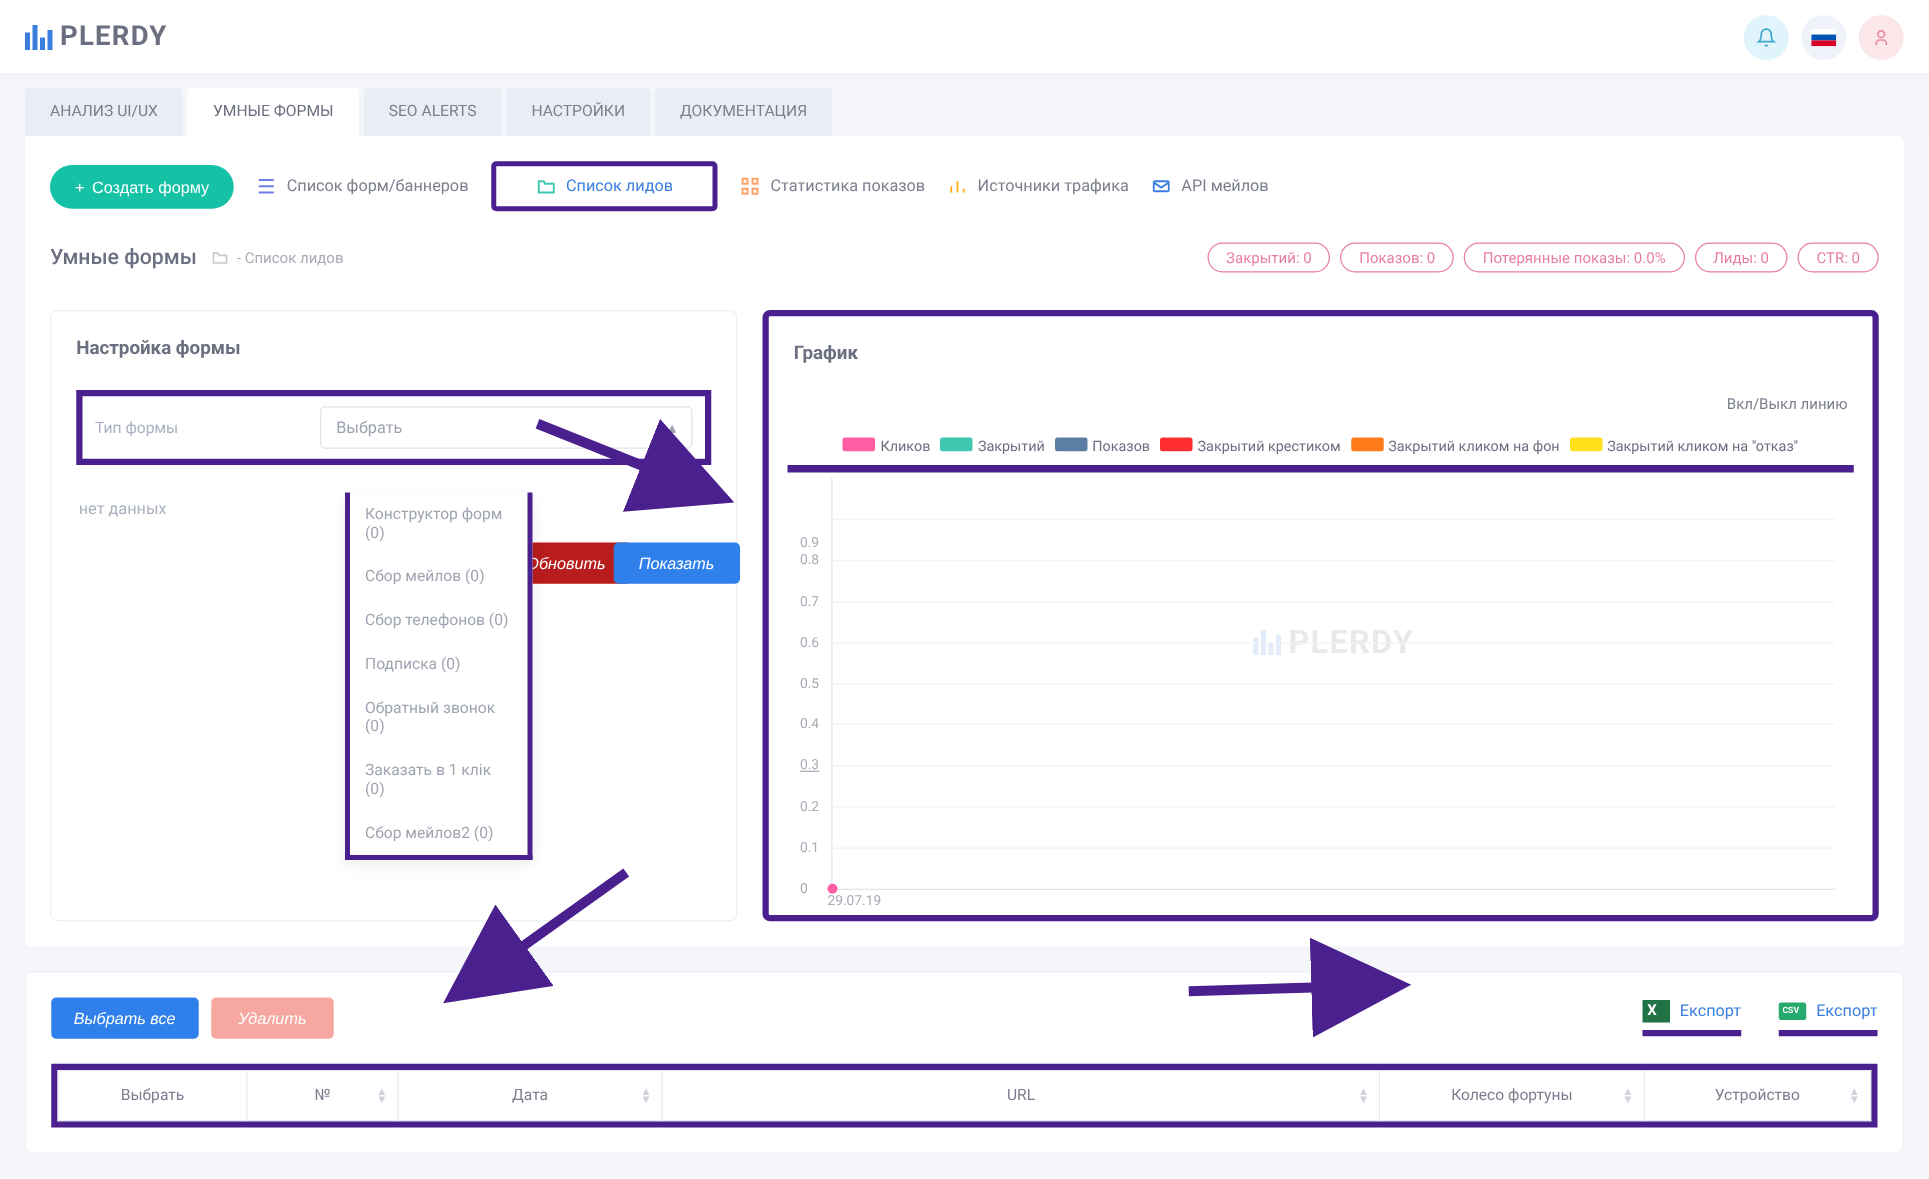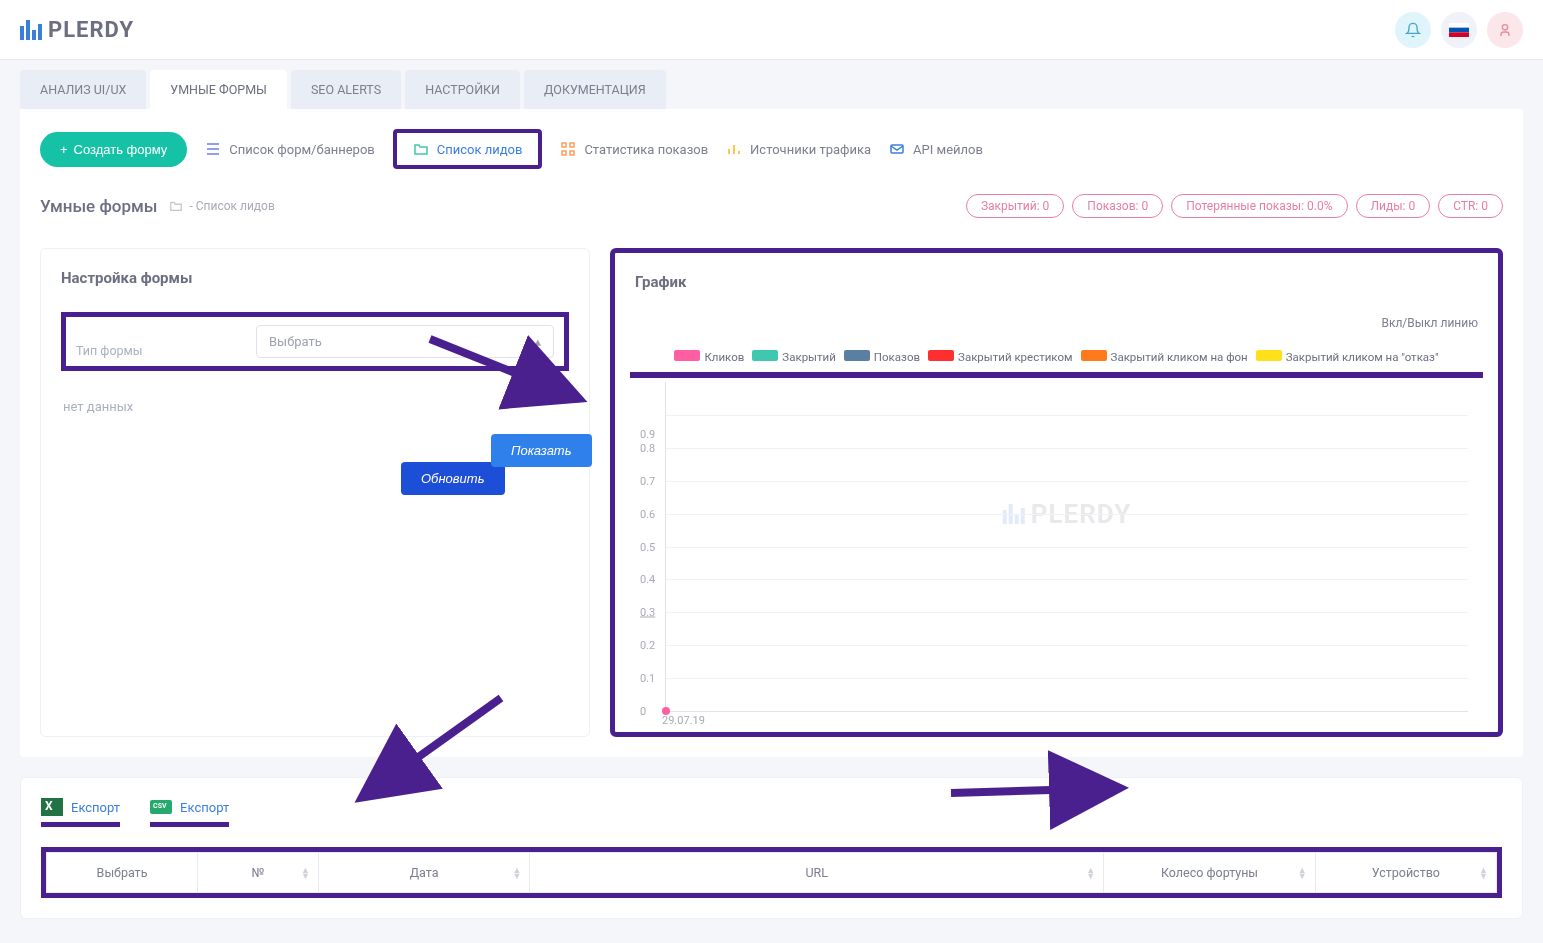--- a/index.html
+++ b/index.html
@@ -14,41 +14,41 @@
 .ti-bell { background: #e0f4fb; color: #3fa5d0; }
 .ti-flag { background: #f0f2fa; }
 .ti-user { background: #fbe6e9; color: #eb8a9a; }
 .tabs { background: #f5f6fa; padding: 10px 20px 0; display: flex; gap: 4px; }
 .tab { padding: 12px 20px; background: #e9edf5; color: #7b7f8e; font-size: 12.5px; border-radius: 4px 4px 0 0; cursor: pointer; }
 .tab.active { background: #fff; color: #6b6f80; }
 .content { background: #fff; margin: 0 20px 20px; padding: 20px; border-radius: 0 4px 4px 4px; }
 .toolbar { display: flex; align-items: center; gap: 18px; margin-bottom: 25px; }
 .btn-create { background: #16c2a6; color: #fff; padding: 10px 20px; border: none; border-radius: 20px; cursor: pointer; font-size: 13px; display: flex; align-items: center; gap: 6px; }
 .tool-link { display: flex; align-items: center; gap: 8px; cursor: pointer; color: #7b7f8e; font-size: 13px; }
-.tool-link.hl { color: #3b7fde; border: 4px solid #4a1f8e; padding: 8px 16px; border-radius: 4px; }
+.tool-link.hl { color: #3b7fde; border: 4px solid #4a1f8e; padding: 8px 32px; border-radius: 4px; }
 .tool-icon { width: 16px; height: 16px; display: inline-flex; }
 .pagehead { display: flex; align-items: center; justify-content: space-between; margin: 10px 0 30px; }
 .pagetitle { display: flex; align-items: center; gap: 12px; }
 .pagetitle h2 { font-size: 17px; font-weight: 500; color: #6b6f80; }
 .crumb { color: #a8abb5; font-size: 12px; display: flex; align-items: center; gap: 6px; }
 .stats { display: flex; gap: 8px; }
 .stat-pill { border: 1px solid #e87fa0; color: #e87fa0; padding: 4px 14px; border-radius: 14px; font-size: 12px; }
 .layout { display: flex; gap: 20px; }
 .panel { background: #fff; border: 1px solid #eef0f5; border-radius: 6px; padding: 20px; }
 .panel-left { width: 550px; position: relative; }
 .panel-right { flex: 1; border: 5px solid #4a1f8e; }
 .panel h3 { font-size: 15px; font-weight: 700; color: #6b6f80; margin-bottom: 25px; }
 .formrow-box { border: 5px solid #4a1f8e; padding: 8px 10px; position: relative; }
-.formrow { display: flex; align-items: flex-end; }
+.formrow { display: flex; align-items: center; }
 .formrow label { width: 180px; color: #a9b0bf; font-size: 12.5px; }
 .select { flex: 1; border: 1px solid #dfe2ea; padding: 8px 12px; border-radius: 4px; display: flex; justify-content: space-between; align-items: center; color: #9da2b0; cursor: pointer; }
 .dropdown { position: absolute; left: 235px; top: 145px; width: 150px; background: #fff; border: 4px solid #4a1f8e; box-shadow: 0 4px 12px rgba(0,0,0,0.08); z-index: 10; border-top: none; }
 .dropdown-item { padding: 10px 12px; font-size: 12.5px; color: #9fa4b1; cursor: pointer; }
 .nodata { margin-top: 18px; color: #a9b0bf; font-size: 13px; padding: 10px 2px; }
-.btn-refresh { background: #1d4ed8; color: #fff; border: none; padding: 9px 20px; border-radius: 4px; cursor: pointer; font-style: italic; font-size: 13px; position: absolute; left: 360px; top: 185px; margin-top: 28px; }
+.btn-refresh { background: #b91c1c; color: #fff; border: none; padding: 9px 20px; border-radius: 4px; cursor: pointer; font-style: italic; font-size: 13px; position: absolute; left: 360px; top: 185px; }
 .btn-show { background: #2f80ea; color: #fff; border: none; padding: 9px 20px; border-radius: 4px; cursor: pointer; font-style: italic; font-size: 13px; position: absolute; left: 450px; top: 185px; }
 .chart-head { text-align: right; font-size: 12px; color: #7b7f8e; margin-bottom: 20px; }
 .legend { display: flex; flex-wrap: wrap; justify-content: center; gap: 4px 8px; font-size: 11.5px; color: #6b6f80; margin-bottom: 8px; }
 .legend-item { display: flex; align-items: flex-start; gap: 4px; }
 .swatch { width: 26px; height: 11px; border-radius: 2px; }
 .chartline-hl { height: 6px; background: #4a1f8e; margin: 0 -5px 0; }
 .chart-area { position: relative; height: 330px; border-left: 1px solid #dfe2ea; border-bottom: 1px solid #dfe2ea; margin: 4px 10px 0 30px; }
 .ytick { position: absolute; left: -26px; font-size: 11px; color: #a8abb5; transform: translateY(-50%); }
 .gline { position: absolute; left: 0; right: 0; height: 1px; background: #f1f2f6; }
 .xlab { position: absolute; bottom: -16px; left: -4px; font-size: 11px; color: #a8abb5; }
@@ -198,20 +198,29 @@
       <div class="formrow-box">
         <div class="formrow">
           <label>Тип формы</label>
           <div class="select">
               <span>Выбрать</span>
               <span>▴</span>
             </div>
         </div>
       </div>
       <div class="nodata">нет данных</div>
+      <div class="dropdown">
+        <div class="dropdown-item">Конструктор форм (0)</div>
+        <div class="dropdown-item">Сбор мейлов (0)</div>
+        <div class="dropdown-item">Сбор телефонов (0)</div>
+        <div class="dropdown-item">Подписка (0)</div>
+        <div class="dropdown-item">Обратный звонок (0)</div>
+        <div class="dropdown-item">Заказать в 1 клік (0)</div>
+        <div class="dropdown-item">Сбор мейлов2 (0)</div>
+      </div>
       <button class="btn-refresh">Обновить</button>
       <button class="btn-show">Показать</button>
     </div>
 
     <div class="panel panel-right">
       <h3>График</h3>
       <div class="chart-head">Вкл/Выкл линию</div>
       <div class="legend" id="legend">
           <span class="legend-item">
             <span class="swatch" style="background:#ff5fa2"></span>
@@ -285,20 +294,24 @@
 </div>
 
 <div class="bottom-sec">
   <svg class="asvg arrow" style="top:-80px; left:330px;" width="170" height="120">
       <line x1="150" y1="0" x2="10" y2="100" stroke="#4a1f8e" stroke-width="8" marker-end="url(#ah)"></line>
     </svg>
   <svg class="asvg arrow" style="top:0px; left:930px;" width="190" height="30">
       <line x1="0" y1="15" x2="170" y2="10" stroke="#4a1f8e" stroke-width="8" marker-end="url(#ah)"></line>
     </svg>
   <div class="bs-top">
+    <div class="bs-left">
+      <button class="btn-selall">Выбрать все</button>
+      <button class="btn-del">Удалить</button>
+    </div>
     <div class="exports">
       <div class="export-link">
           <span class="xls-icon"></span>
           <span>Експорт</span>
         </div>
       <div class="export-link">
           <span class="csv-icon"></span>
           <span>Експорт</span>
         </div>
     </div>

